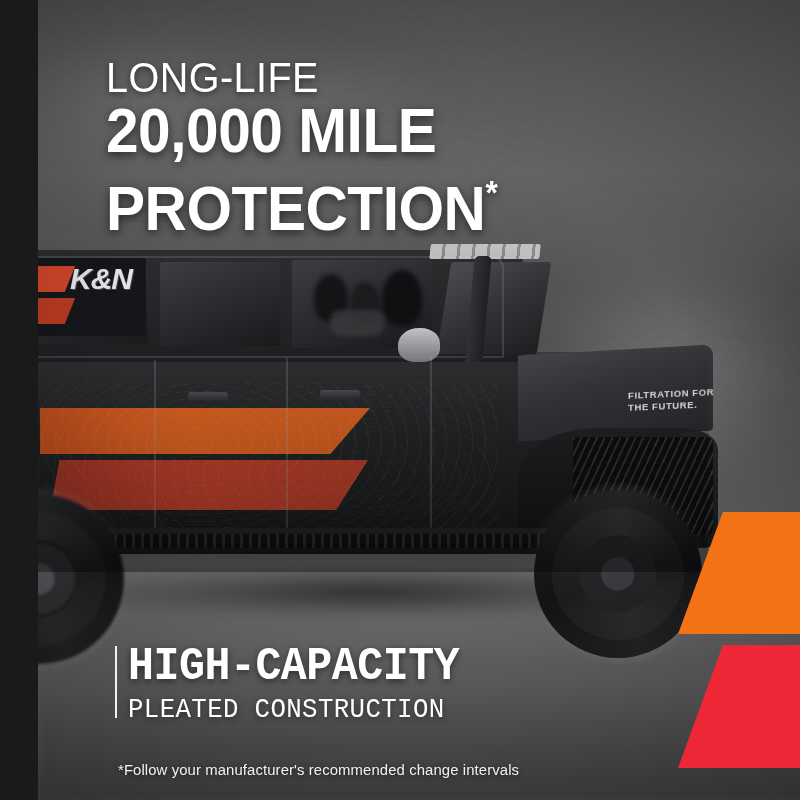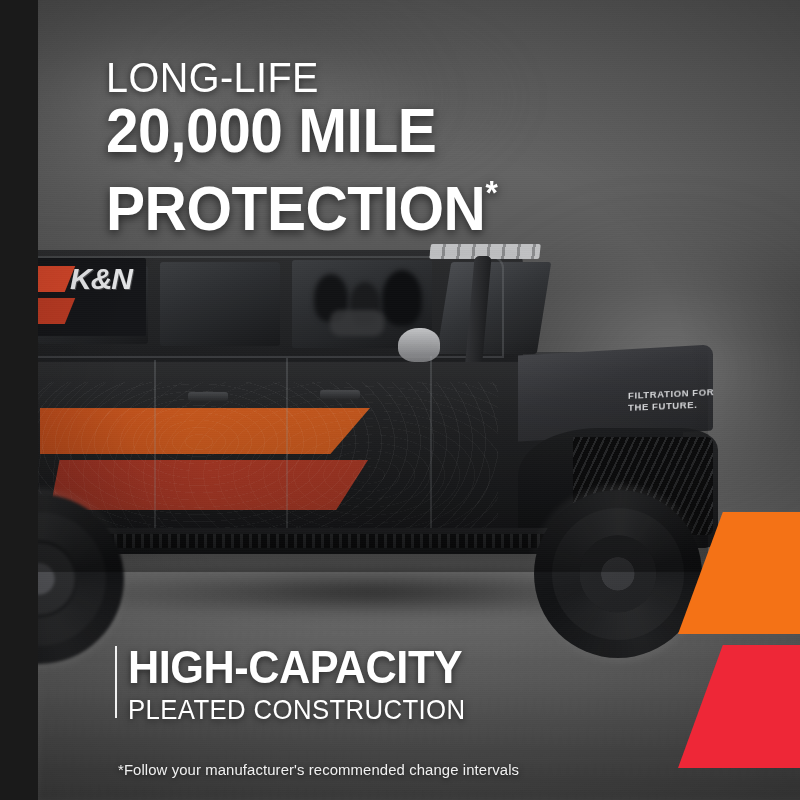--- a/index.html
+++ b/index.html
@@ -298,20 +298,21 @@
     transform: scaleX(0.93); transform-origin: left center;
     text-shadow: 0 3px 10px rgba(0,0,0,0.60);
     white-space: nowrap;
   }
   .hl-main.line2 { margin-top: 1px; }
   .hl-star { font-size: 34px; font-weight: 700; vertical-align: 26px; }
 
   .subhead {
     position: absolute; left: 68px; top: 642px; width: 620px;
     padding-left: 22px;
+    font-family: Liberation Mono, monospace;
   }
   .subhead-rule {
     position: absolute; left: 9px; top: 4px; width: 2px; height: 72px;
     background: rgba(255,255,255,0.92);
   }
   .sh-title {
     font-size: 46px; line-height: 50px; font-weight: 700; color: #ffffff;
     letter-spacing: -0.5px;
     transform: scaleX(0.94); transform-origin: left center;
     text-shadow: 0 2px 8px rgba(0,0,0,0.55);

